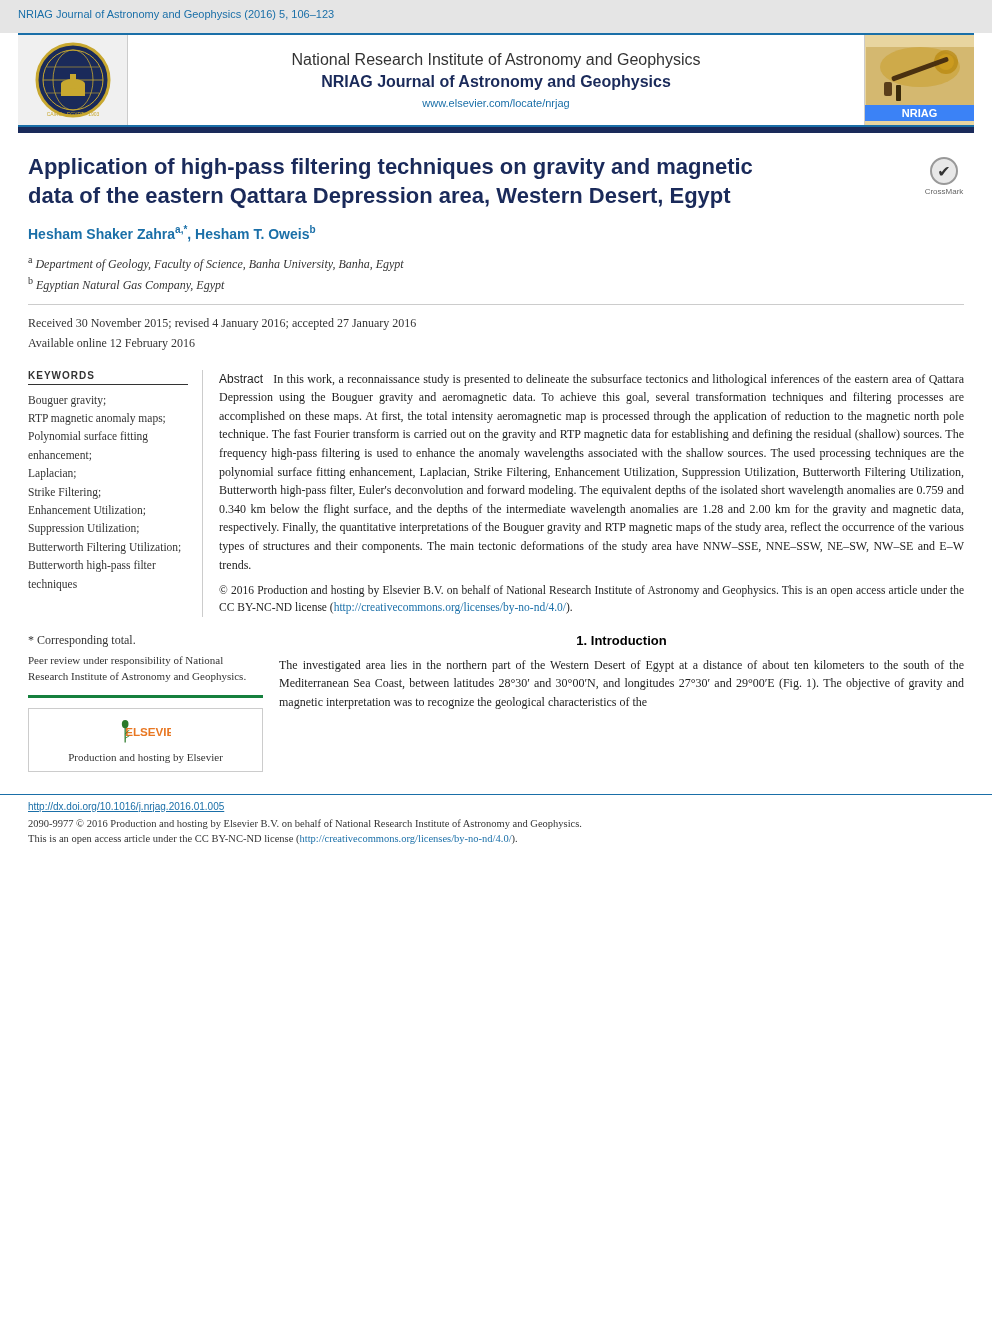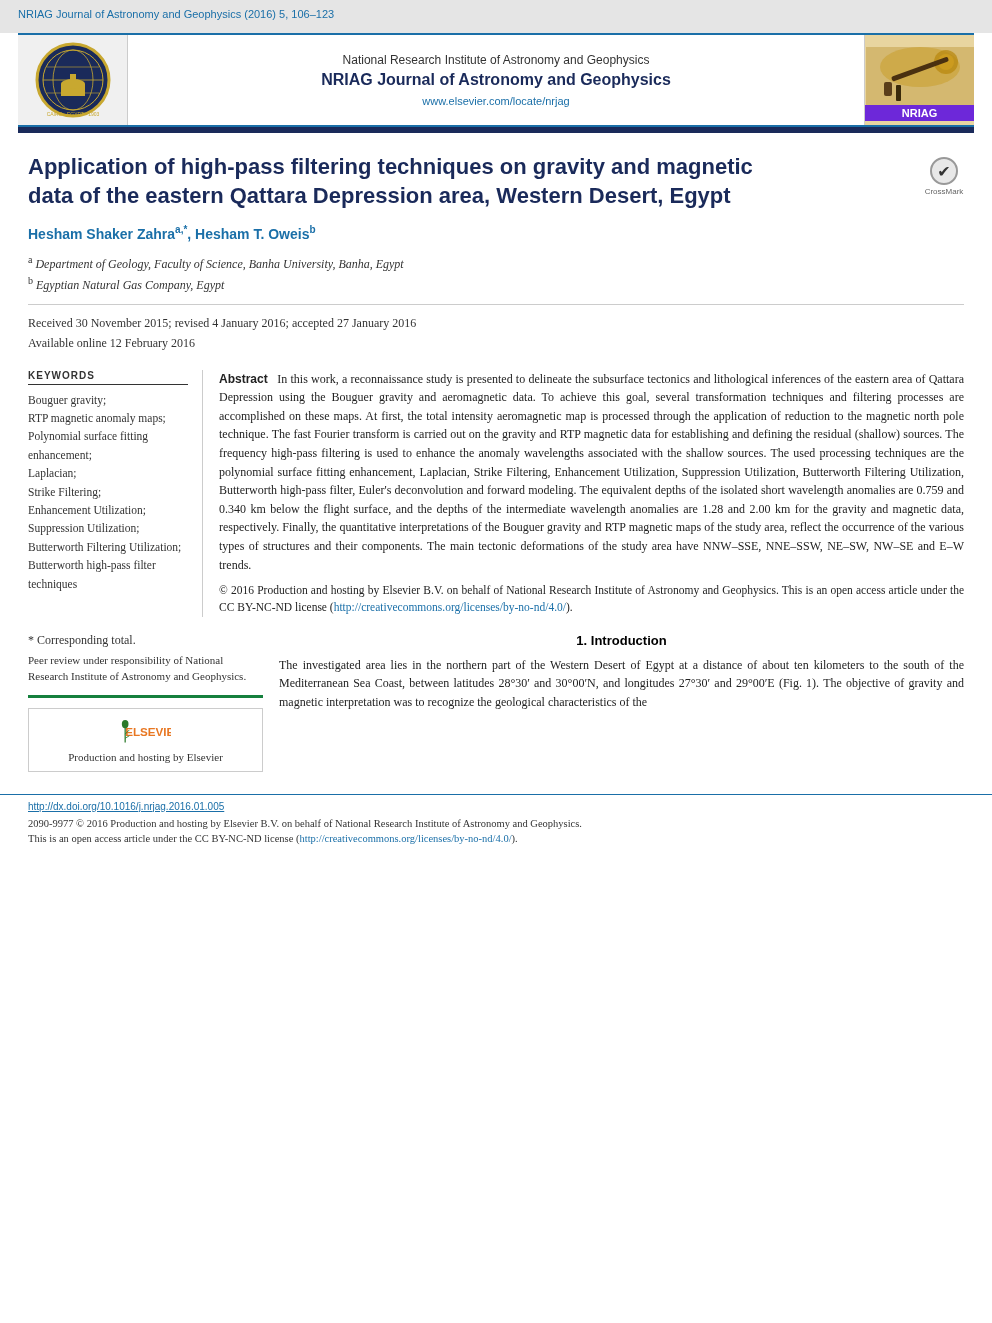--- a/index.html
+++ b/index.html
@@ -48,21 +48,21 @@
     .header-center {
       flex: 1;
       display: flex;
       flex-direction: column;
       align-items: center;
       justify-content: center;
       padding: 8px 10px;
     }
     .header-institute {
       font-family: Arial, sans-serif;
-      font-size: 12px;
+      font-size: 16px;
       color: #333;
       text-align: center;
       margin-bottom: 4px;
     }
     .header-journal-title {
       font-family: Arial, sans-serif;
       font-size: 16px;
       font-weight: bold;
       color: #1a2a5a;
       text-align: center;
@@ -88,21 +88,21 @@
     }
     .header-logo-right-inner {
       display: flex;
       flex-direction: column;
       align-items: center;
       justify-content: flex-end;
       height: 100%;
       width: 100%;
     }
     .nriag-badge {
-      background: #6d28d9;
+      background: #3b82f6;
       color: #fff;
       font-size: 11px;
       font-family: Arial, sans-serif;
       font-weight: bold;
       padding: 2px 6px;
       margin-bottom: 4px;
       align-self: stretch;
       text-align: center;
     }
 
@@ -234,21 +234,21 @@
     .abstract-col {
       flex: 1;
     }
     .abstract-text {
       font-size: 12px;
       line-height: 1.55;
       color: #222;
       text-align: justify;
     }
     .abstract-label {
-      font-weight: bold;
+      font-weight: normal;
       font-family: Arial, sans-serif;
     }
     .abstract-link {
       color: #1a6fa8;
     }
 
     
     .copyright-text {
       font-size: 11.5px;
       line-height: 1.5;

